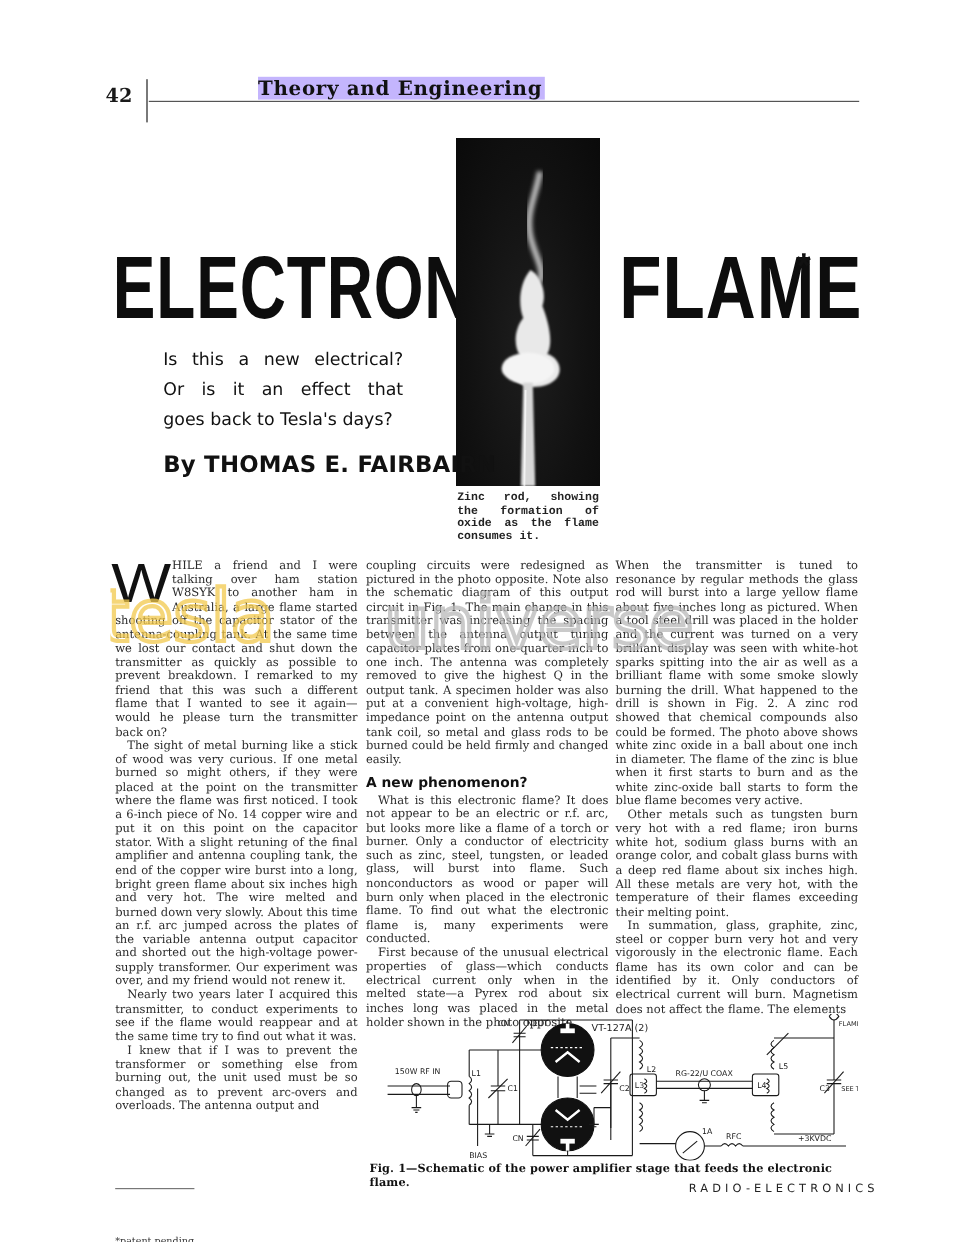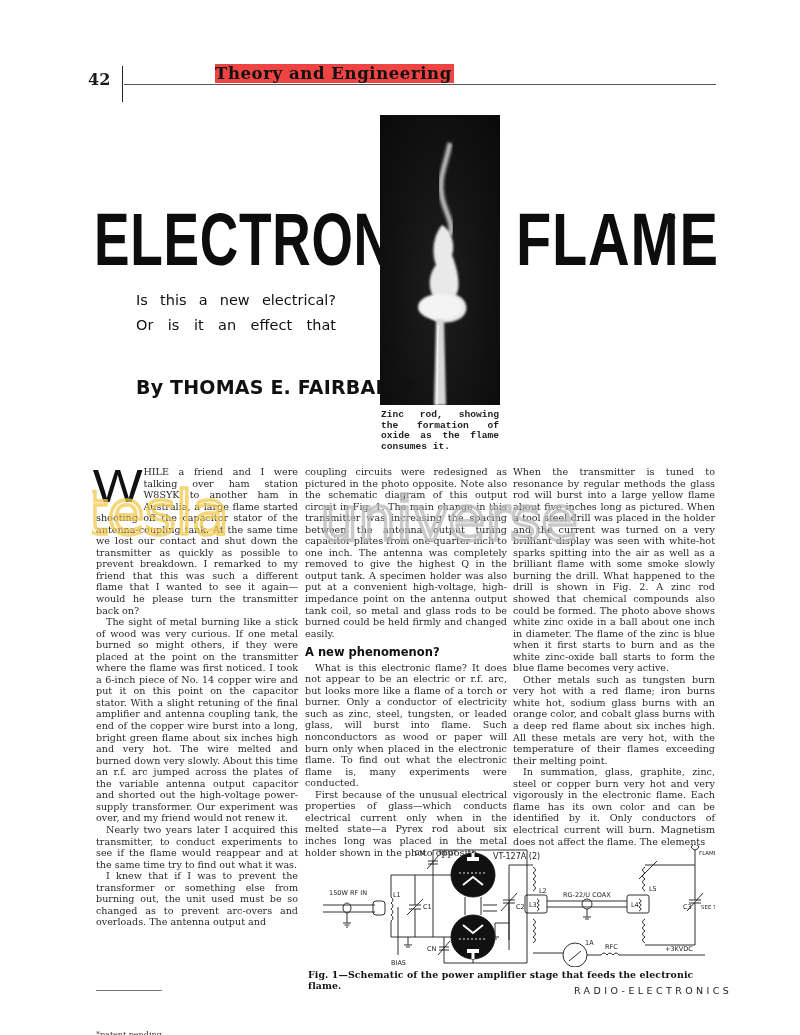--- a/index.html
+++ b/index.html
@@ -1,21 +1,21 @@
 <!DOCTYPE html>
 <html><head>
 <meta charset="utf-8">
 <style>
   html, body { margin: 0; padding: 0; background: #ffffff; }
   body { width: 800px; height: 1035px; position: relative; overflow: hidden; font-family: "DejaVu Serif", serif; color: #1a1a1a; }
 
   .page-number { position: absolute; left: 88px; top: 70px; font-family: "DejaVu Serif", serif; font-weight: bold; font-size: 16px; letter-spacing: 0px; text-align: right; }
   .header-vbar { position: absolute; left: 122px; top: 66px; width: 1px; height: 36px; background: #222; }
   .header-rule { position: absolute; left: 124px; top: 84px; width: 592px; height: 1px; background: #555; }
-  .section-title { position: absolute; left: 215px; top: 64px; font-family: "DejaVu Serif", serif; font-weight: bold; font-size: 16.5px; letter-spacing: 0.6px; color: #111; background: #ef4444; padding-right: 2px; }
+  .section-title { position: absolute; left: 215px; top: 64px; font-family: "DejaVu Serif", serif; font-weight: bold; font-size: 16.5px; letter-spacing: 0.6px; color: #111; background: #c4b5fd; padding-right: 2px; }
 
   .photo { position: absolute; left: 380px; top: 115px; width: 120px; height: 290px; background: radial-gradient(ellipse at 50% 60%, #1e1e1e 0%, #111 60%, #0a0a0a 100%); overflow: hidden; }
   .photo svg { position: absolute; left: 0; top: 0; }
   .photo-caption { position: absolute; left: 381px; top: 410px; width: 118px; font-family: Liberation Mono, monospace; font-weight: bold; font-size: 9.6px; line-height: 10.5px; text-align: justify; color: #222; }
 
   .title-left { position: absolute; left: 94px; top: 203px; font-family: "Liberation Sans", sans-serif; font-weight: bold; font-size: 74px; line-height: 74px; letter-spacing: 1px; transform: scaleX(0.72); transform-origin: left top; color: #0d0d0d; }
   .title-right { position: absolute; left: 516px; top: 203px; font-family: "Liberation Sans", sans-serif; font-weight: bold; font-size: 74px; line-height: 74px; letter-spacing: 1px; transform: scaleX(0.78); transform-origin: left top; color: #0d0d0d; }
   .title-asterisk { position: absolute; left: 664px; top: 206px; font-family: "Liberation Sans", sans-serif; font-weight: bold; font-size: 30px; color: #111; }
 
   .deck { position: absolute; left: 136px; top: 288px; width: 200px; font-family: "DejaVu Sans", sans-serif; font-size: 14.5px; line-height: 25px; color: #111; }
@@ -67,20 +67,21 @@
     <ellipse cx="60" cy="192" rx="22" ry="13" fill="#f4f4f4" filter="url(#blur2)"></ellipse>
     <path d="M56 204 L54 290 L66 290 L64 204 Z" fill="#d7d7d7" filter="url(#blur2)"></path>
     <path d="M58 210 L57 290" stroke="#ffffff" stroke-width="1.5" opacity="0.7"></path>
   </svg>
 </div>
 <div class="photo-caption">Zinc rod, showing the formation of oxide as the flame consumes it.</div>
 
 <div class="deck">
   <div>Is this a new electrical?</div>
   <div>Or is it an effect that</div>
+  <div style="text-align-last:left">goes back to Tesla's days?</div>
 </div>
 <div class="byline">By THOMAS E. FAIRBAIRN</div>
 
 <div class="col col1">
   <p class="noindent"><span class="dropcap">W</span><span>HILE a friend and I were talking over ham station W8SYK to another ham in Australia, a large flame started shooting off the capacitor stator of the antenna-coupling tank. At the same time we lost our contact and shut down the transmitter as quickly as possible to prevent breakdown. I remarked to my friend that this was such a different flame that I wanted to see it again—would he please turn the transmitter back on?</span></p>
   <p>The sight of metal burning like a stick of wood was very curious. If one metal burned so might others, if they were placed at the point on the transmitter where the flame was first noticed. I took a 6-inch piece of No. 14 copper wire and put it on this point on the capacitor stator. With a slight retuning of the final amplifier and antenna coupling tank, the end of the copper wire burst into a long, bright green flame about six inches high and very hot. The wire melted and burned down very slowly. About this time an r.f. arc jumped across the plates of the variable antenna output capacitor and shorted out the high-voltage power-supply transformer. Our experiment was over, and my friend would not renew it.</p>
   <p>Nearly two years later I acquired this transmitter, to conduct experiments to see if the flame would reappear and at the same time try to find out what it was.</p>
   <p>I knew that if I was to prevent the transformer or something else from burning out, the unit used must be so changed as to prevent arc-overs and overloads. The antenna output and</p>
 </div>
 

